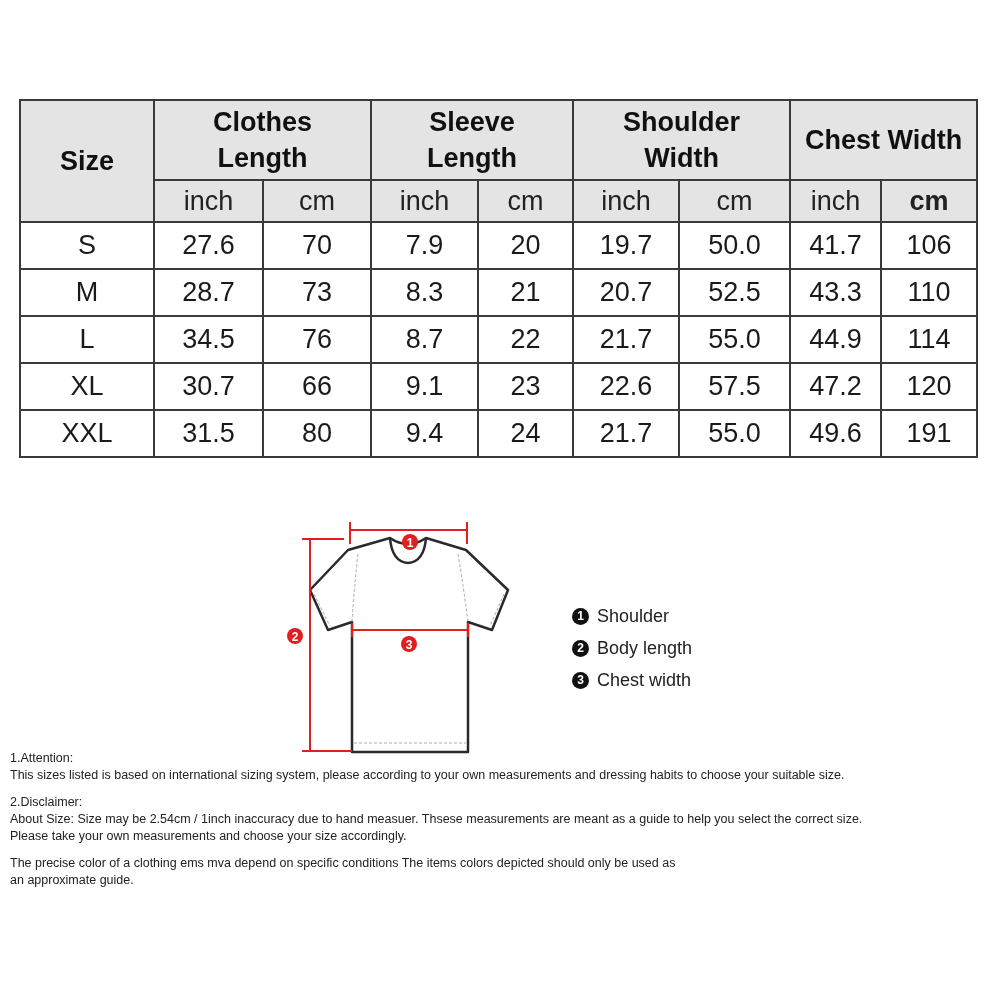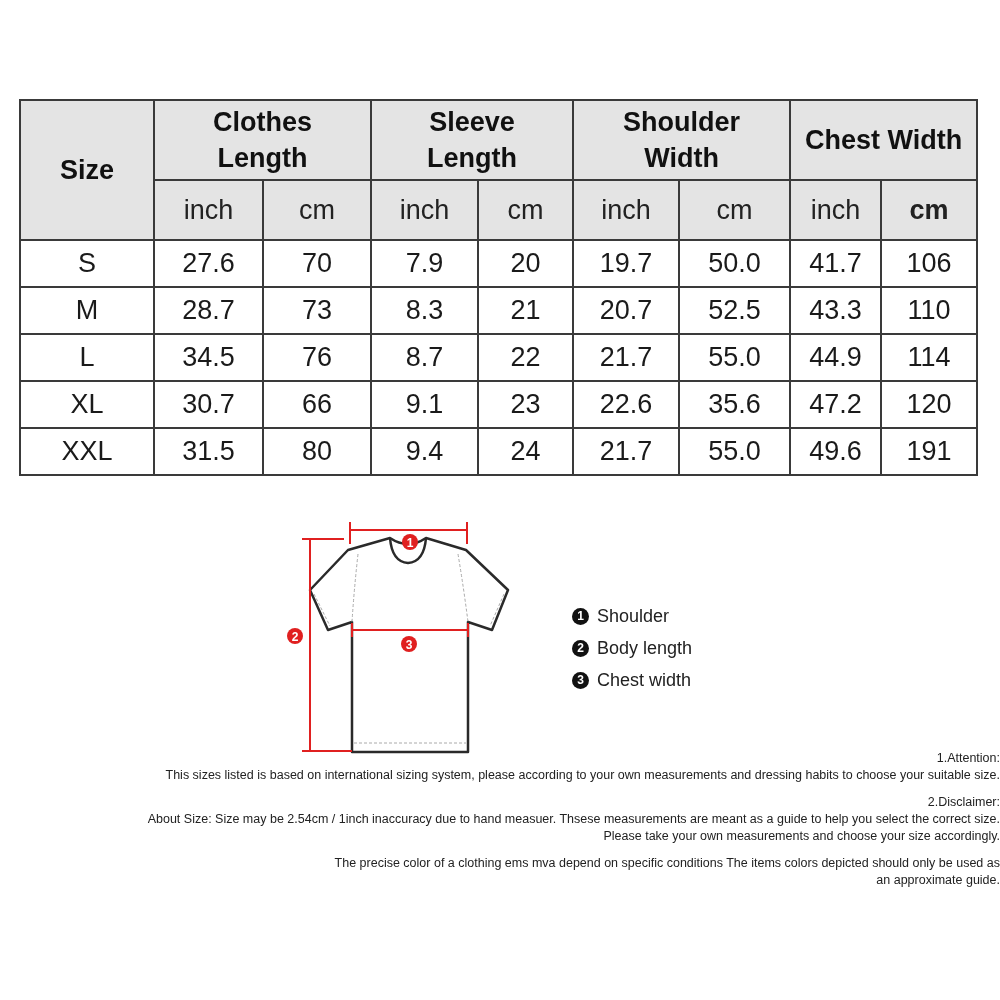--- a/index.html
+++ b/index.html
@@ -13,33 +13,33 @@
   }
   table.size-table td, table.size-table th {
     border: 2px solid #3a3a3a; text-align: center; vertical-align: middle;
     padding: 0; font-weight: normal;
   }
   .hdr { background: #e4e4e4; font-weight: bold !important; font-size: 27px; line-height: 36px; color: #111; }
   .sub { background: #e4e4e4; font-size: 27px; color: #222; }
   .sub.bold { font-weight: bold; }
   .cell { font-size: 27px; color: #1a1a1a; }
   tr.r-hdr { height: 80px; }
-  tr.r-sub { height: 60px; }
+  tr.r-sub { height: 42px; }
   tr.r-data { height: 47px; }
 
   .diagram { position: absolute; left: 270px; top: 510px; width: 260px; height: 250px; }
   .legend { position: absolute; left: 572px; top: 600px; }
   .legend-item { display: flex; align-items: center; height: 32px; font-size: 18px; color: #222; }
   .legend-num { display: inline-block; width: 17px; height: 17px; border-radius: 50%;
                 background: #111; color: #fff; font-size: 12px; font-weight: bold;
                 text-align: center; line-height: 17px; margin-right: 8px; }
 
   .notes { position: absolute; left: 10px; top: 750px; width: 990px; font-size: 12.5px; color: #222; line-height: 17px; }
   .note { margin-bottom: 10px; }
-  .note-title, .note-line { display: block; white-space: nowrap; text-align: right; }
+  .note-title, .note-line { display: block; white-space: nowrap; }
 </style>
 </head>
 <body>
 
 <table class="size-table">
   <colgroup>
     <col style="width:134px">
       <col style="width:109px">
       <col style="width:108px">
     <col style="width:107px">
@@ -100,21 +100,21 @@
     <td class="cell">44.9</td>
     <td class="cell">114</td>
   </tr>
   <tr class="r-data">
     <td class="cell">XL</td>
     <td class="cell">30.7</td>
     <td class="cell">66</td>
     <td class="cell">9.1</td>
     <td class="cell">23</td>
     <td class="cell">22.6</td>
-    <td class="cell">35.6</td>
+    <td class="cell">57.5</td>
     <td class="cell">47.2</td>
     <td class="cell">120</td>
   </tr>
   <tr class="r-data">
     <td class="cell">XXL</td>
     <td class="cell">31.5</td>
     <td class="cell">80</td>
     <td class="cell">9.4</td>
     <td class="cell">24</td>
     <td class="cell">21.7</td>

